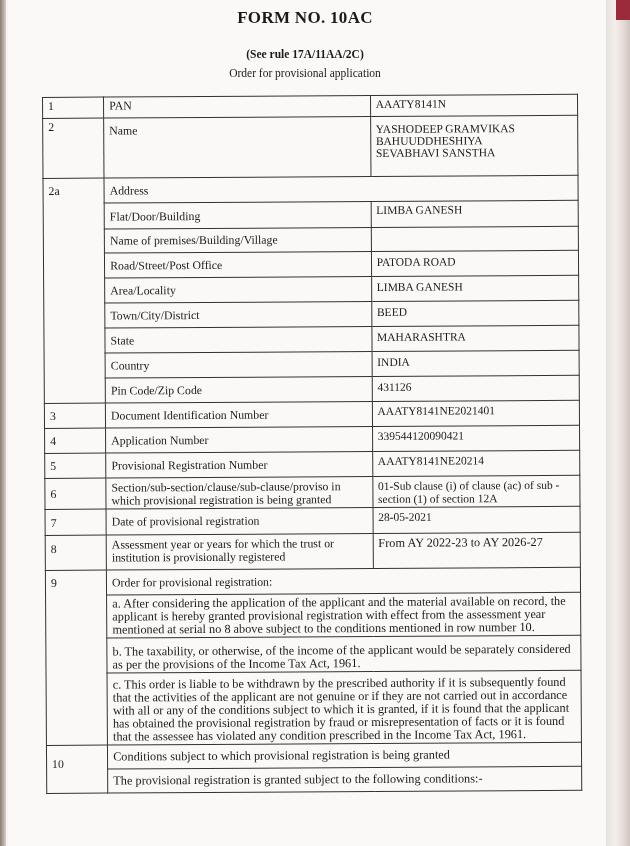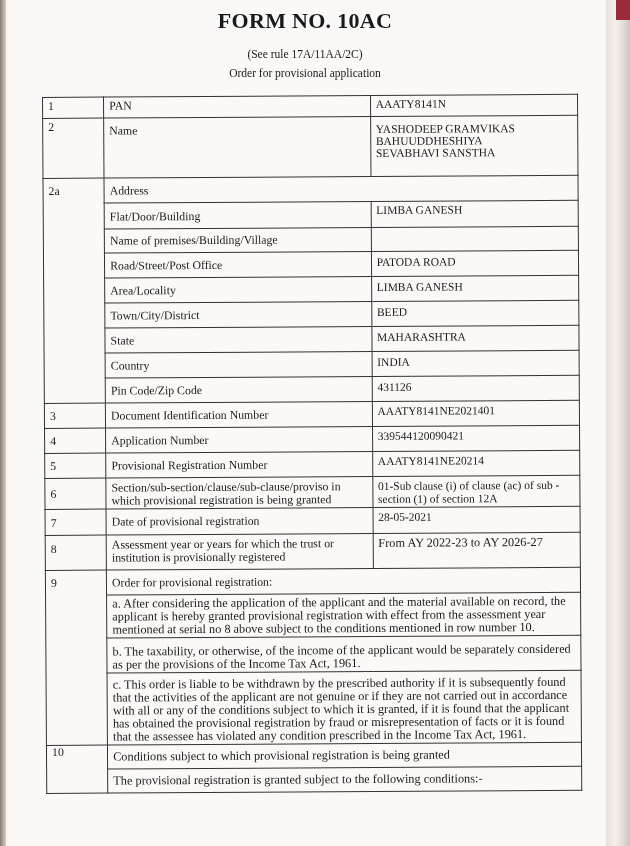--- a/index.html
+++ b/index.html
@@ -47,31 +47,31 @@
       height: 20px;
       background: #9b2b3a;
     }
     .title {
       position: absolute;
       top: 8px;
       left: 0;
       width: 610px;
       text-align: center;
       font-weight: bold;
-      font-size: 22px;
+      font-size: 17px;
       letter-spacing: 0.3px;
     }
     .subtitle {
       position: absolute;
       left: 0;
       width: 610px;
       text-align: center;
       font-size: 11.5px;
     }
-    .rule { top: 48px; }
+    .rule { top: 48px; font-weight: bold; }
     .order-title { top: 67px; }
 
     table.form {
       position: absolute;
       left: 42px;
       top: 97px;
       width: 536px;
       border-collapse: collapse;
       font-size: 11.8px;
       transform: rotate(-0.35deg);
@@ -191,20 +191,20 @@
   <tr>
     <td colspan="2" class="para" style="font-size:12.3px;">a. After considering the application of the applicant and the material available on record, the applicant is hereby granted provisional registration with effect from the assessment year mentioned at serial no 8 above subject to the conditions mentioned in row number 10.</td>
   </tr>
   <tr>
     <td colspan="2" class="para" style="font-size:12.3px;padding-top:7px;">b. The taxability, or otherwise, of the income of the applicant would be separately considered as per the provisions of the Income Tax Act, 1961.</td>
   </tr>
   <tr>
     <td colspan="2" class="para" style="font-size:12.3px;padding-top:5px;">c. This order is liable to be withdrawn by the prescribed authority if it is subsequently found that the activities of the applicant are not genuine or if they are not carried out in accordance with all or any of the conditions subject to which it is granted, if it is found that the applicant has obtained the provisional registration by fraud or misrepresentation of facts or it is found that the assessee has violated any condition prescribed in the Income Tax Act, 1961.</td>
   </tr>
   <tr class="h22">
-    <td class="num" rowspan="2" style="padding-top:0;">10</td>
+    <td class="num" rowspan="2" style="padding-top:12px;">10</td>
     <td colspan="2" style="padding-top:5px;font-size:12.3px;">Conditions subject to which provisional registration is being granted</td>
   </tr>
   <tr class="h22">
     <td colspan="2" style="padding-top:5px;font-size:12.3px;">The provisional registration is granted subject to the following conditions:-</td>
   </tr>
 </tbody>
   </table>
 
 </body></html>

